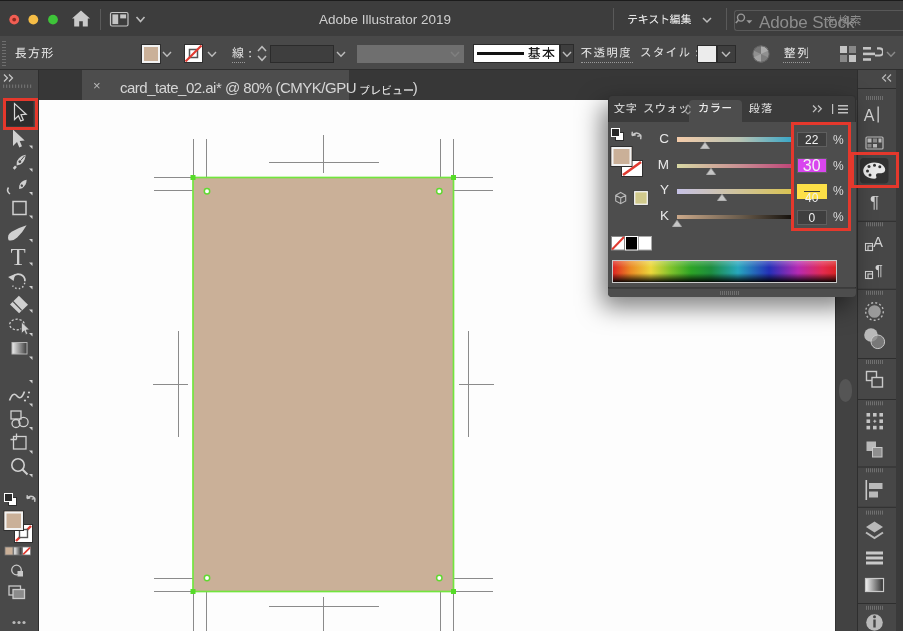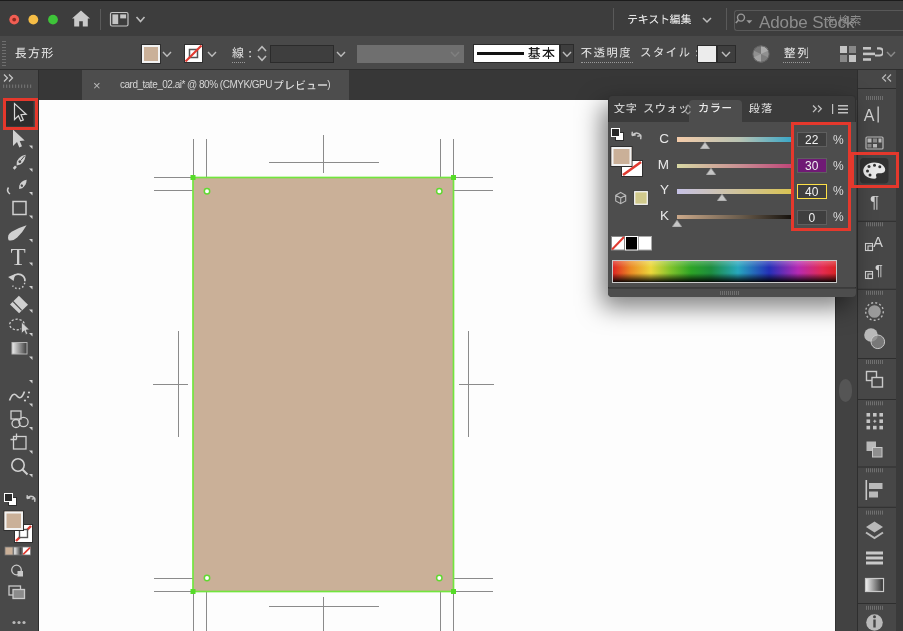--- a/index.html
+++ b/index.html
@@ -23,20 +23,21 @@
       <circle cx="14.2" cy="19.6" r="1.9" fill="#8c2b22"></circle>
 <circle cx="33.3" cy="19.6" r="4.9" fill="#f6bd46"></circle>
 <circle cx="53" cy="19.6" r="4.9" fill="#3ec439"></circle>
 <path d="M81 10.5 L72 18.5 h2.2 v8 h5 v-5.2 h3.6 v5.2 h5 v-8 h2.2 Z" fill="#c9c9c9"></path>
 <rect x="100" y="9" width="1" height="21" fill="#5a5a5a"></rect>
 <rect x="110.5" y="12.5" width="17.5" height="13.5" rx="1.5" fill="none" stroke="#c4c4c4" stroke-width="1.2"></rect>
 <rect x="112.4" y="14.4" width="5.8" height="9.7" fill="#c4c4c4"></rect>
 <rect x="120.2" y="14.4" width="5.9" height="4" fill="#c4c4c4"></rect>
 <path d="M136.5 17 l4 4.5 4-4.5" fill="none" stroke="#bdbdbd" stroke-width="1.6"></path>
 </svg>
+<div class="abs" style="left:0;top:12px;width:770px;text-align:center;font-size:13.5px;color:#cfcfcf">Adobe Illustrator 2019</div>
 <div class="abs" style="left:613px;top:8px;width:1px;height:22px;background:#5a5a5a"></div>
 <svg style="position:absolute;left:628px;top:13.5px" width="63.3" height="10.3" viewBox="0 0 190 31">
       <path d="M131 0h1v1h-1zM166 0h3v1h-3zM175 0h3v1h-3zM131 1h3v1h-3zM166 1h3v1h-3zM175 1h3v1h-3zM41 2h4v1h-4zM104 2h3v1h-3zM130 2h3v1h-3zM138 2h18v1h-18zM165 2h4v1h-4zM174 2h4v1h-4zM4 3h20v1h-20zM41 3h4v1h-4zM104 3h3v1h-3zM130 3h3v1h-3zM138 3h18v1h-18zM165 3h3v1h-3zM174 3h3v1h-3zM4 4h20v1h-20zM42 4h3v1h-3zM67 4h3v1h-3zM83 4h3v1h-3zM104 4h3v1h-3zM129 4h3v1h-3zM134 4h2v1h-2zM138 4h18v1h-18zM164 4h23v1h-23zM4 5h20v1h-20zM42 5h3v1h-3zM67 5h20v1h-20zM104 5h3v1h-3zM129 5h3v1h-3zM134 5h3v1h-3zM163 5h24v1h-24zM4 6h2v1h-2zM21 6h2v1h-2zM42 6h3v1h-3zM51 6h5v1h-5zM67 6h20v1h-20zM104 6h3v1h-3zM127 6h4v1h-4zM133 6h3v1h-3zM140 6h2v1h-2zM162 6h5v1h-5zM173 6h4v1h-4zM42 7h14v1h-14zM67 7h20v1h-20zM104 7h3v1h-3zM126 7h4v1h-4zM133 7h3v1h-3zM139 7h16v1h-16zM161 7h6v1h-6zM174 7h3v1h-3zM38 8h18v1h-18zM83 8h3v1h-3zM104 8h3v1h-3zM127 8h4v1h-4zM132 8h3v1h-3zM139 8h16v1h-16zM160 8h26v1h-26zM32 9h20v1h-20zM82 9h4v1h-4zM104 9h3v1h-3zM128 9h7v1h-7zM139 9h3v1h-3zM152 9h3v1h-3zM159 9h27v1h-27zM33 10h14v1h-14zM82 10h4v1h-4zM104 10h3v1h-3zM129 10h5v1h-5zM139 10h3v1h-3zM152 10h3v1h-3zM160 10h2v1h-2zM164 10h3v1h-3zM173 10h4v1h-4zM33 11h7v1h-7zM43 11h3v1h-3zM81 11h4v1h-4zM104 11h5v1h-5zM130 11h3v1h-3zM134 11h2v1h-2zM139 11h3v1h-3zM152 11h3v1h-3zM164 11h3v1h-3zM174 11h3v1h-3zM0 12h27v1h-27zM33 12h1v1h-1zM43 12h4v1h-4zM80 12h4v1h-4zM104 12h8v1h-8zM130 12h2v1h-2zM134 12h3v1h-3zM139 12h16v1h-16zM164 12h22v1h-22zM0 13h27v1h-27zM43 13h4v1h-4zM80 13h4v1h-4zM104 13h11v1h-11zM129 13h3v1h-3zM134 13h3v1h-3zM139 13h16v1h-16zM164 13h22v1h-22zM0 14h27v1h-27zM43 14h4v1h-4zM79 14h4v1h-4zM104 14h13v1h-13zM128 14h9v1h-9zM139 14h16v1h-16zM164 14h3v1h-3zM173 14h4v1h-4zM12 15h4v1h-4zM44 15h3v1h-3zM53 15h5v1h-5zM78 15h5v1h-5zM104 15h3v1h-3zM109 15h10v1h-10zM126 15h12v1h-12zM139 15h3v1h-3zM164 15h3v1h-3zM174 15h3v1h-3zM12 16h4v1h-4zM44 16h15v1h-15zM78 16h4v1h-4zM104 16h3v1h-3zM112 16h9v1h-9zM126 16h12v1h-12zM139 16h3v1h-3zM153 16h3v1h-3zM164 16h24v1h-24zM12 17h4v1h-4zM41 17h18v1h-18zM77 17h5v1h-5zM104 17h3v1h-3zM115 17h6v1h-6zM131 17h3v1h-3zM136 17h2v1h-2zM139 17h17v1h-17zM164 17h24v1h-24zM12 18h4v1h-4zM34 18h21v1h-21zM76 18h7v1h-7zM104 18h3v1h-3zM117 18h3v1h-3zM131 18h3v1h-3zM136 18h1v1h-1zM139 18h17v1h-17zM164 18h24v1h-24zM12 19h4v1h-4zM32 19h17v1h-17zM75 19h9v1h-9zM104 19h3v1h-3zM119 19h1v1h-1zM128 19h1v1h-1zM131 19h3v1h-3zM135 19h1v1h-1zM139 19h4v1h-4zM145 19h2v1h-2zM149 19h2v1h-2zM154 19h2v1h-2zM173 19h3v1h-3zM12 20h3v1h-3zM33 20h10v1h-10zM44 20h4v1h-4zM73 20h5v1h-5zM80 20h5v1h-5zM104 20h3v1h-3zM127 20h3v1h-3zM131 20h6v1h-6zM139 20h4v1h-4zM145 20h2v1h-2zM149 20h2v1h-2zM154 20h2v1h-2zM160 20h29v1h-29zM11 21h4v1h-4zM33 21h4v1h-4zM45 21h3v1h-3zM72 21h5v1h-5zM81 21h5v1h-5zM104 21h3v1h-3zM127 21h3v1h-3zM131 21h3v1h-3zM135 21h2v1h-2zM138 21h5v1h-5zM145 21h2v1h-2zM149 21h2v1h-2zM154 21h2v1h-2zM160 21h29v1h-29zM11 22h4v1h-4zM45 22h4v1h-4zM71 22h5v1h-5zM82 22h5v1h-5zM104 22h3v1h-3zM127 22h3v1h-3zM131 22h3v1h-3zM135 22h2v1h-2zM138 22h18v1h-18zM160 22h29v1h-29zM10 23h4v1h-4zM45 23h4v1h-4zM69 23h6v1h-6zM83 23h5v1h-5zM104 23h3v1h-3zM127 23h2v1h-2zM131 23h3v1h-3zM135 23h21v1h-21zM170 23h9v1h-9zM9 24h5v1h-5zM45 24h4v1h-4zM68 24h6v1h-6zM84 24h5v1h-5zM104 24h3v1h-3zM127 24h2v1h-2zM131 24h3v1h-3zM136 24h20v1h-20zM168 24h13v1h-13zM8 25h5v1h-5zM46 25h3v1h-3zM66 25h7v1h-7zM85 25h5v1h-5zM104 25h3v1h-3zM126 25h3v1h-3zM131 25h3v1h-3zM136 25h4v1h-4zM141 25h2v1h-2zM145 25h2v1h-2zM149 25h2v1h-2zM154 25h2v1h-2zM166 25h5v1h-5zM173 25h3v1h-3zM178 25h5v1h-5zM7 26h5v1h-5zM46 26h3v1h-3zM64 26h7v1h-7zM86 26h5v1h-5zM104 26h3v1h-3zM126 26h3v1h-3zM131 26h3v1h-3zM137 26h3v1h-3zM141 26h2v1h-2zM145 26h2v1h-2zM149 26h2v1h-2zM154 26h2v1h-2zM163 26h7v1h-7zM173 26h3v1h-3zM179 26h7v1h-7zM5 27h6v1h-6zM46 27h4v1h-4zM65 27h4v1h-4zM87 27h3v1h-3zM104 27h3v1h-3zM127 27h1v1h-1zM131 27h3v1h-3zM136 27h4v1h-4zM141 27h2v1h-2zM145 27h2v1h-2zM149 27h2v1h-2zM154 27h2v1h-2zM160 27h8v1h-8zM173 27h3v1h-3zM181 27h8v1h-8zM6 28h4v1h-4zM46 28h4v1h-4zM66 28h2v1h-2zM88 28h1v1h-1zM104 28h4v1h-4zM131 28h3v1h-3zM136 28h3v1h-3zM141 28h2v1h-2zM145 28h2v1h-2zM149 28h7v1h-7zM159 28h7v1h-7zM173 28h3v1h-3zM183 28h6v1h-6zM7 29h1v1h-1zM46 29h2v1h-2zM131 29h3v1h-3zM137 29h2v1h-2zM141 29h2v1h-2zM145 29h2v1h-2zM149 29h2v1h-2zM152 29h4v1h-4zM160 29h4v1h-4zM173 29h3v1h-3zM186 29h3v1h-3zM131 30h2v1h-2zM141 30h2v1h-2zM146 30h1v1h-1zM150 30h1v1h-1zM153 30h2v1h-2zM173 30h3v1h-3z" fill="#e2e2e2"></path>
     </svg>
 <svg class="abs" style="left:702px;top:16.5px" width="10" height="7" viewBox="0 0 10 7">
       <path d="M1 1 l4 4 4-4" fill="none" stroke="#bdbdbd" stroke-width="1.5"></path>
     </svg>
 <div class="abs" style="left:726px;top:8px;width:1px;height:22px;background:#5a5a5a"></div>
 <div class="abs" style="left:733.5px;top:9.5px;width:169.5px;height:21.5px;border:1px solid #585858;border-radius:3px 0 0 3px;border-right:none"></div>
 <svg class="abs" style="left:734px;top:12px" width="20" height="14" viewBox="0 0 20 14">
@@ -123,21 +124,21 @@
 <rect x="0" y="1" width="8" height="2.6" fill="#c4c4c4"></rect>
 <rect x="0" y="6.6" width="12" height="2.6" fill="#c4c4c4"></rect>
 <rect x="0" y="12.2" width="8" height="2.6" fill="#c4c4c4"></rect>
 <path d="M14 2.3 h2.5 a3.6 3.6 0 0 1 0 7.2 H12" fill="none" stroke="#c4c4c4" stroke-width="2.2"></path>
 </svg>
 <svg class="abs" style="left:886px;top:51px" width="10" height="7" viewBox="0 0 10 7">
       <path d="M1 1 l4 4.3 4-4.3" fill="none" stroke="#8a8a8a" stroke-width="1.4"></path>
     </svg>
 <div class="abs" style="left:82px;top:70px;width:267px;height:30px;background:#4d4d4d"></div>
 <div class="abs" style="left:93px;top:78px;font-size:13px;color:#b9b9b9">×</div>
-<div class="abs" style="left:120px;top:79px;font-size:10px;letter-spacing:-0.5px;color:#d6d6d6;white-space:nowrap">card_tate_02.ai* @ 80% (CMYK/GPU&nbsp;<svg style="vertical-align:-2px" width="53.0" height="10.0" viewBox="0 0 159 30">
+<div class="abs" style="left:120px;top:79px;font-size:15px;letter-spacing:-0.5px;color:#d6d6d6;white-space:nowrap">card_tate_02.ai* @ 80% (CMYK/GPU&nbsp;<svg style="vertical-align:-2px" width="53.0" height="10.0" viewBox="0 0 159 30">
         <path d="M24 0h3v1h-3zM23 1h5v1h-5zM89 1h3v1h-3zM22 2h2v1h-2zM27 2h2v1h-2zM86 2h2v1h-2zM90 2h2v1h-2zM22 3h2v1h-2zM28 3h1v1h-1zM37 3h4v1h-4zM69 3h4v1h-4zM86 3h2v1h-2zM90 3h3v1h-3zM22 4h2v1h-2zM28 4h1v1h-1zM37 4h4v1h-4zM69 4h3v1h-3zM86 4h3v1h-3zM91 4h2v1h-2zM1 5h23v1h-23zM27 5h2v1h-2zM37 5h4v1h-4zM69 5h3v1h-3zM87 5h2v1h-2zM91 5h1v1h-1zM1 6h27v1h-27zM37 6h4v1h-4zM69 6h3v1h-3zM87 6h2v1h-2zM1 7h26v1h-26zM37 7h4v1h-4zM69 7h3v1h-3zM20 8h5v1h-5zM37 8h4v1h-4zM69 8h3v1h-3zM86 8h2v1h-2zM21 9h3v1h-3zM37 9h4v1h-4zM69 9h3v1h-3zM83 9h6v1h-6zM20 10h4v1h-4zM37 10h4v1h-4zM69 10h3v1h-3zM81 10h8v1h-8zM20 11h4v1h-4zM37 11h4v1h-4zM69 11h3v1h-3zM78 11h9v1h-9zM104 11h15v1h-15zM20 12h3v1h-3zM37 12h4v1h-4zM69 12h4v1h-4zM74 12h11v1h-11zM104 12h16v1h-16zM19 13h4v1h-4zM37 13h4v1h-4zM69 13h13v1h-13zM104 13h16v1h-16zM132 13h27v1h-27zM19 14h4v1h-4zM37 14h4v1h-4zM57 14h2v1h-2zM69 14h10v1h-10zM104 14h16v1h-16zM132 14h27v1h-27zM18 15h4v1h-4zM37 15h4v1h-4zM57 15h3v1h-3zM69 15h7v1h-7zM117 15h3v1h-3zM132 15h27v1h-27zM18 16h4v1h-4zM37 16h4v1h-4zM55 16h5v1h-5zM69 16h4v1h-4zM116 16h4v1h-4zM132 16h27v1h-27zM17 17h4v1h-4zM37 17h4v1h-4zM54 17h5v1h-5zM69 17h3v1h-3zM116 17h4v1h-4zM17 18h4v1h-4zM37 18h4v1h-4zM53 18h5v1h-5zM69 18h3v1h-3zM116 18h4v1h-4zM16 19h4v1h-4zM37 19h4v1h-4zM52 19h5v1h-5zM69 19h3v1h-3zM116 19h4v1h-4zM15 20h5v1h-5zM37 20h4v1h-4zM50 20h6v1h-6zM69 20h3v1h-3zM116 20h3v1h-3zM14 21h5v1h-5zM37 21h4v1h-4zM48 21h7v1h-7zM69 21h3v1h-3zM116 21h3v1h-3zM12 22h6v1h-6zM37 22h4v1h-4zM46 22h7v1h-7zM69 22h3v1h-3zM116 22h3v1h-3zM11 23h6v1h-6zM37 23h4v1h-4zM44 23h8v1h-8zM69 23h3v1h-3zM115 23h4v1h-4zM9 24h7v1h-7zM37 24h13v1h-13zM69 24h4v1h-4zM115 24h4v1h-4zM7 25h7v1h-7zM37 25h11v1h-11zM69 25h7v1h-7zM83 25h7v1h-7zM101 25h23v1h-23zM4 26h9v1h-9zM37 26h9v1h-9zM70 26h20v1h-20zM101 26h23v1h-23zM5 27h6v1h-6zM38 27h5v1h-5zM70 27h20v1h-20zM101 27h23v1h-23zM6 28h3v1h-3zM39 28h1v1h-1zM73 28h16v1h-16z" fill="#d6d6d6"></path>
       </svg>)</div>
 <svg class="abs" style="left:0;top:70px" width="38" height="561" viewBox="0 0 38 561">
 <g fill="none" stroke="#c9c9c9" stroke-width="1.2">
 <path d="M4 4.5 l3.5 3.5 -3.5 3.5 M9 4.5 l3.5 3.5 -3.5 3.5"></path>
 </g>
 <g fill="#6f6f6f">
         <rect x="3" y="14.5" width="1.2" height="3.4"></rect>
         <rect x="6" y="14.5" width="1.2" height="3.4"></rect>
         <rect x="9" y="14.5" width="1.2" height="3.4"></rect>
@@ -474,28 +475,28 @@
 <svg class="abs" style="left:700.0px;top:141.7px" width="10" height="7" viewBox="0 0 10 7">
       <path d="M5 0 L10 7 L0 7 Z" fill="#c6c6c6" stroke="#8a8a8a" stroke-width="0.7"></path>
     </svg>
 <div class="abs" style="left:796.5px;top:131.7px;width:30.5px;height:15.5px;background:#3f3f3f;border:1px solid #5f5f5f;color:#f2f2f2;font-size:12px;text-align:center;line-height:14px">22</div>
 <div class="abs" style="left:833px;top:132.5px;font-size:12px;color:#dcdcdc">%</div>
 <div class="abs" style="left:653px;top:156.7px;width:16px;text-align:right;font-size:13.5px;color:#e8e8e8">M</div>
 <div class="abs" style="left:676.5px;top:163.5px;width:114px;height:4.4px;background:linear-gradient(90deg,#d8d8a4,#c98f93 55%,#bf4779)"></div>
 <svg class="abs" style="left:705.7px;top:167.89999999999998px" width="10" height="7" viewBox="0 0 10 7">
       <path d="M5 0 L10 7 L0 7 Z" fill="#c6c6c6" stroke="#8a8a8a" stroke-width="0.7"></path>
     </svg>
-<div class="abs" style="left:796.5px;top:157.89999999999998px;width:30.5px;height:15.5px;background:#701a75;border:1px solid #5f5f5f;color:#f2f2f2;font-size:12px;text-align:center;line-height:14px">30</div>
+<div class="abs" style="left:796.5px;top:157.89999999999998px;width:30.5px;height:15.5px;background:#d946ef;border:1px solid #5f5f5f;color:#f2f2f2;font-size:16px;text-align:center;line-height:14px">30</div>
 <div class="abs" style="left:833px;top:158.7px;font-size:12px;color:#dcdcdc">%</div>
 <div class="abs" style="left:653px;top:182.4px;width:16px;text-align:right;font-size:13.5px;color:#e8e8e8">Y</div>
 <div class="abs" style="left:676.5px;top:189.20000000000002px;width:114px;height:4.4px;background:linear-gradient(90deg,#c6c2e6,#cfc3a0 50%,#d9c353)"></div>
 <svg class="abs" style="left:717.1px;top:193.6px" width="10" height="7" viewBox="0 0 10 7">
       <path d="M5 0 L10 7 L0 7 Z" fill="#c6c6c6" stroke="#8a8a8a" stroke-width="0.7"></path>
     </svg>
-<div class="abs" style="left:796.5px;top:183.6px;width:30.5px;height:15.5px;background:#3f3f3f;border:1px solid #fde047;color:#f2f2f2;font-size:12px;text-align:center;line-height:14px">40</div>
+<div class="abs" style="left:796.5px;top:183.6px;width:30.5px;height:15.5px;background:#3f3f3f;border:7px solid #fde047;color:#f2f2f2;font-size:12px;text-align:center;line-height:14px">40</div>
 <div class="abs" style="left:833px;top:184.4px;font-size:12px;color:#dcdcdc">%</div>
 <div class="abs" style="left:653px;top:208.3px;width:16px;text-align:right;font-size:13.5px;color:#e8e8e8">K</div>
 <div class="abs" style="left:676.5px;top:215.10000000000002px;width:114px;height:4.4px;background:linear-gradient(90deg,#cba98a,#6b5d4d 55%,#17130e)"></div>
 <svg class="abs" style="left:671.5px;top:219.5px" width="10" height="7" viewBox="0 0 10 7">
       <path d="M5 0 L10 7 L0 7 Z" fill="#c6c6c6" stroke="#8a8a8a" stroke-width="0.7"></path>
     </svg>
 <div class="abs" style="left:796.5px;top:209.5px;width:30.5px;height:15.5px;background:#3f3f3f;border:1px solid #5f5f5f;color:#f2f2f2;font-size:12px;text-align:center;line-height:14px">0</div>
 <div class="abs" style="left:833px;top:210.3px;font-size:12px;color:#dcdcdc">%</div>
 <svg class="abs" style="left:611px;top:236px" width="41" height="14.5" viewBox="0 0 41 14.5">
 <rect x="0.5" y="0.5" width="13" height="13.5" fill="#fff" stroke="#888"></rect>

